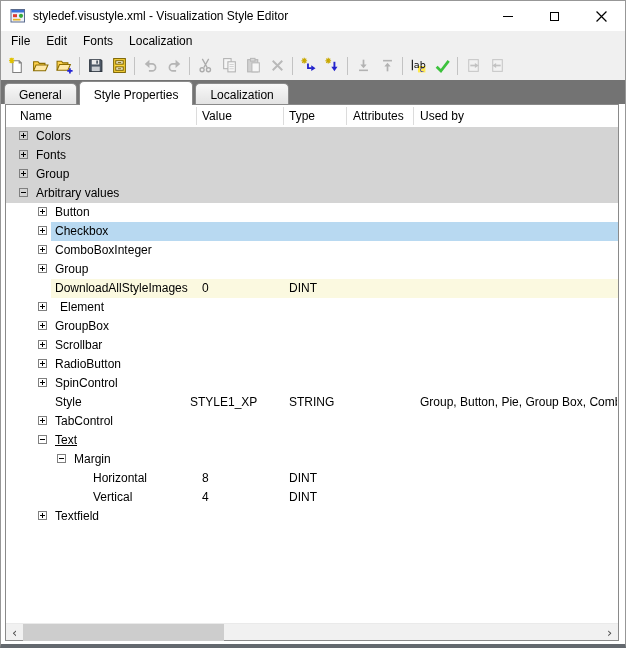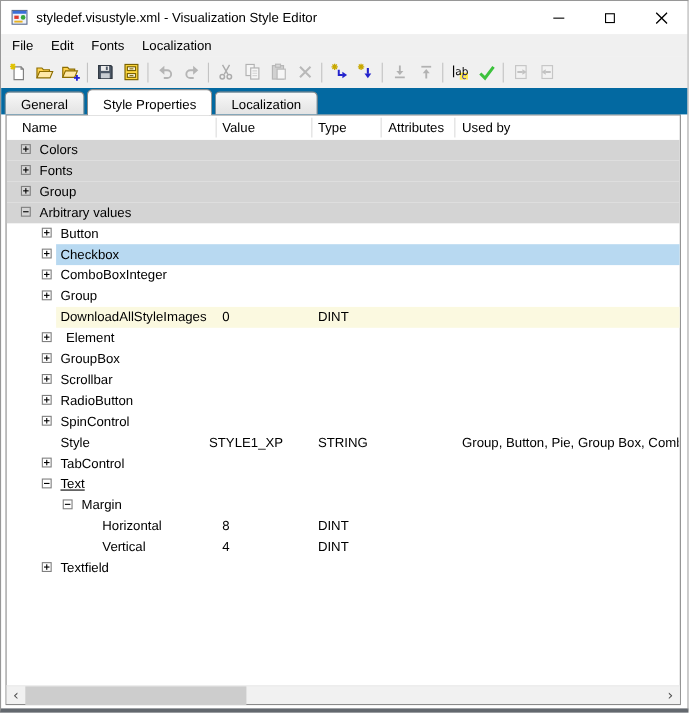--- a/index.html
+++ b/index.html
@@ -20,21 +20,21 @@
   
   .menubar{ height:20px; background:#f0f0f0; display:flex; align-items:center; padding-left:2px; font-size:12px; }
   .menu-item{ padding:2px 8px; color:#000; }
   
   .toolbar{ height:29px; background:#f0f0f0; display:flex; align-items:center; padding-left:3px; }
   .tb-btn{ width:24px; height:24px; display:flex; align-items:center; justify-content:center; }
   .tb-btn svg{ width:17px; height:17px; }
   .tb-btn.disabled svg{ filter:grayscale(1) opacity(0.4); }
   .tb-sep{ width:1px; height:18px; background:#c3c3c3; margin:0 3px; }
   
-  .tabstrip{ height:24px; background:#0369a1; display:flex; align-items:flex-end; padding-left:3px; position:relative; z-index:2; }
+  .tabstrip{ height:24px; background:#737373; display:flex; align-items:flex-end; padding-left:3px; position:relative; z-index:2; }
   .tab{
     font-size:12px; color:#000; height:21px; padding:4px 14px 0 14px;
     border:1px solid #8a8a8a; border-bottom:none; border-radius:5px 5px 0 0;
     background:linear-gradient(#f8f8f8,#e3e3e3); margin-right:2px; white-space:nowrap;
   }
   .tab.active{ background:#fff; height:24px; padding-top:6px; margin-bottom:-1px; position:relative; z-index:3; }
   
   .tabpage{
     margin:0 6px 0 4px; height:537px; border:1px solid #8a8a8a; background:#fff;
     display:flex; flex-direction:column; position:relative; z-index:1;

